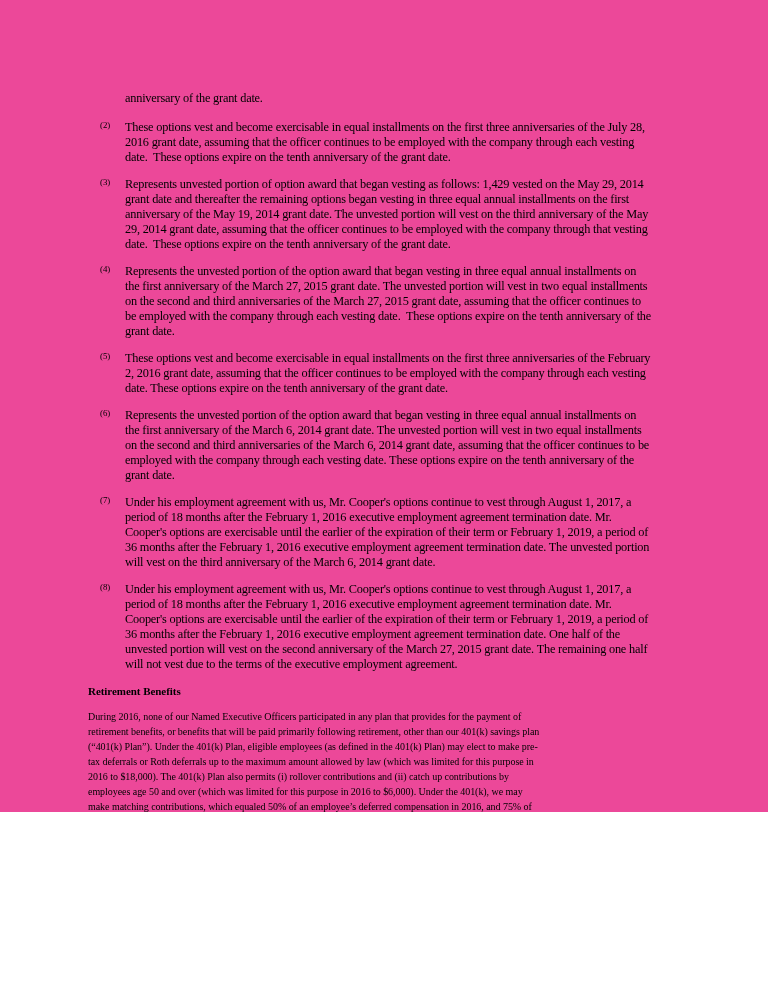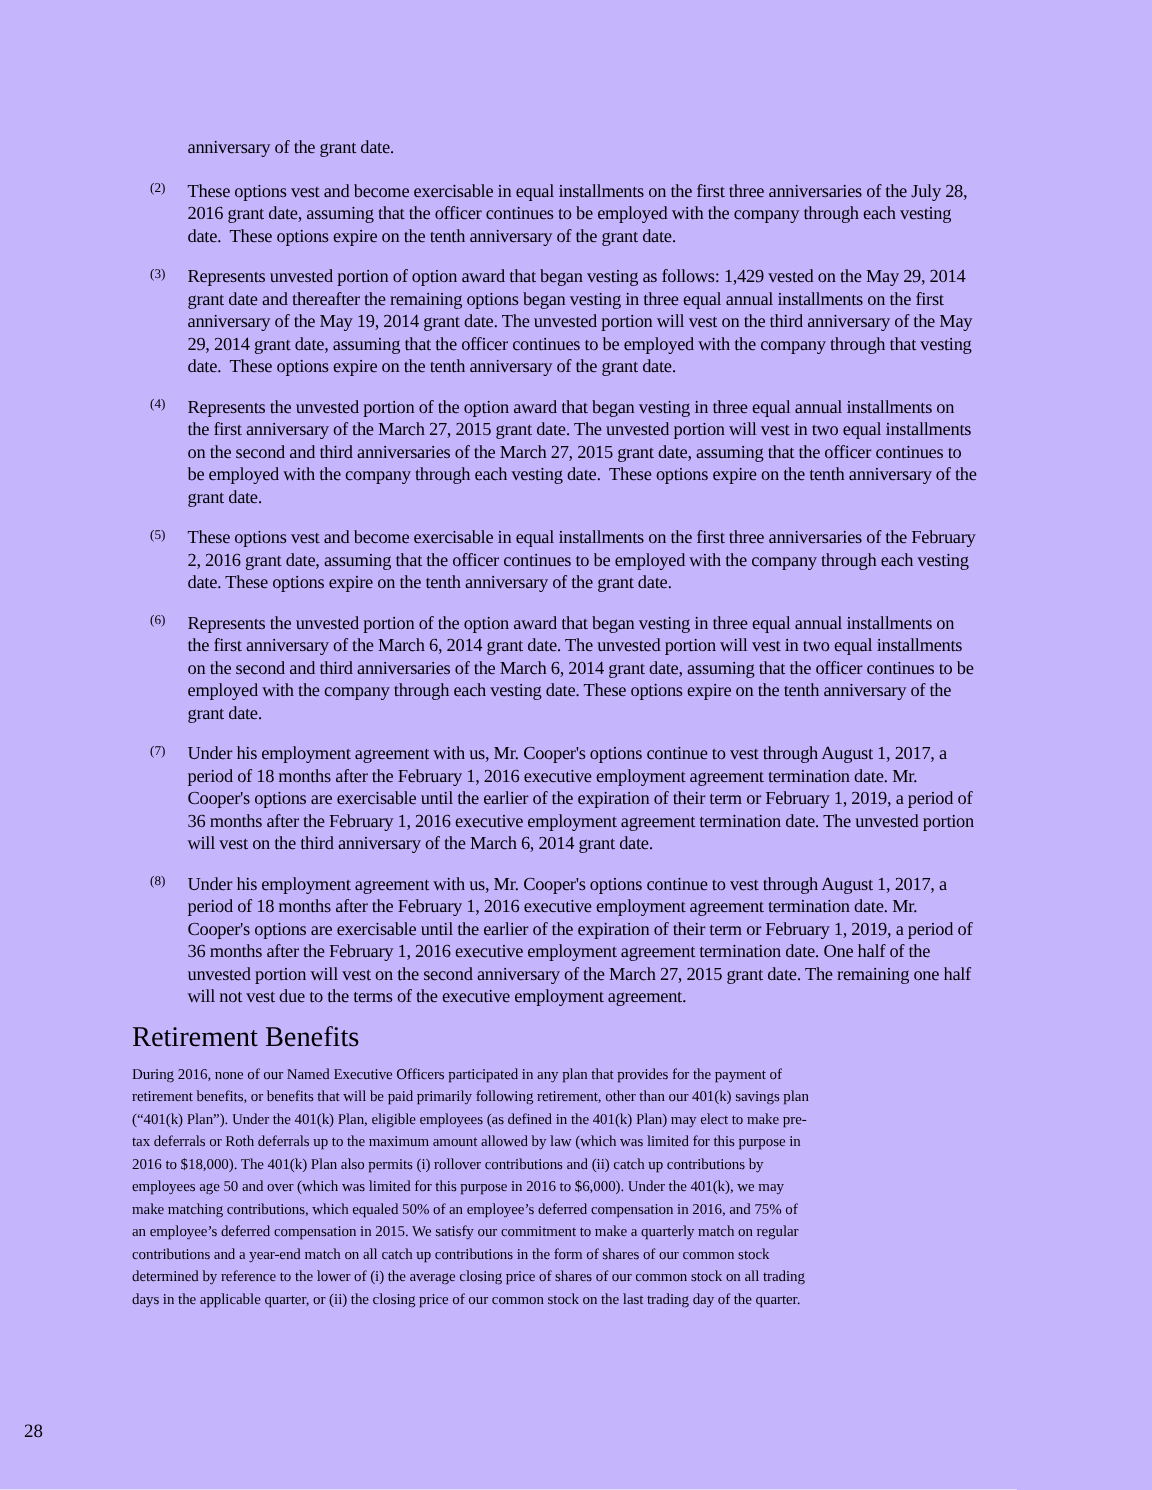--- a/index.html
+++ b/index.html
@@ -1,20 +1,20 @@
 <!DOCTYPE html>
 <html><head>
 <meta charset="utf-8">
 <style>
   html, body { margin: 0; padding: 0; background: #ffffff; }
   .page {
     position: relative;
     width: 768px;
-    height: 993px;
-    background: #c4b5fd;
+    height: 812px;
+    background: #ec4899;
     color: #000000;
     font-family: "Liberation Serif", "DejaVu Serif", serif;
     overflow: hidden;
   }
   .content {
     position: absolute;
     left: 88px;
     top: 91px;
     width: 660px;
   }
@@ -39,22 +39,22 @@
     padding-left: 12px;
     font-size: 8.8px;
     letter-spacing: 0;
     line-height: 15px;
     position: relative;
     top: -2px;
   }
   .fn-text { flex: 1 1 auto; }
   .section-heading {
     margin: 12px 0 0 0;
-    font-size: 19px;
-    font-weight: normal;
+    font-size: 11px;
+    font-weight: bold;
     line-height: 15px;
     letter-spacing: -0.05px;
   }
   .body-par {
     margin-top: 10px;
     font-size: 10px;
     line-height: 15px;
     letter-spacing: -0.05px;
   }
   .page-number {

